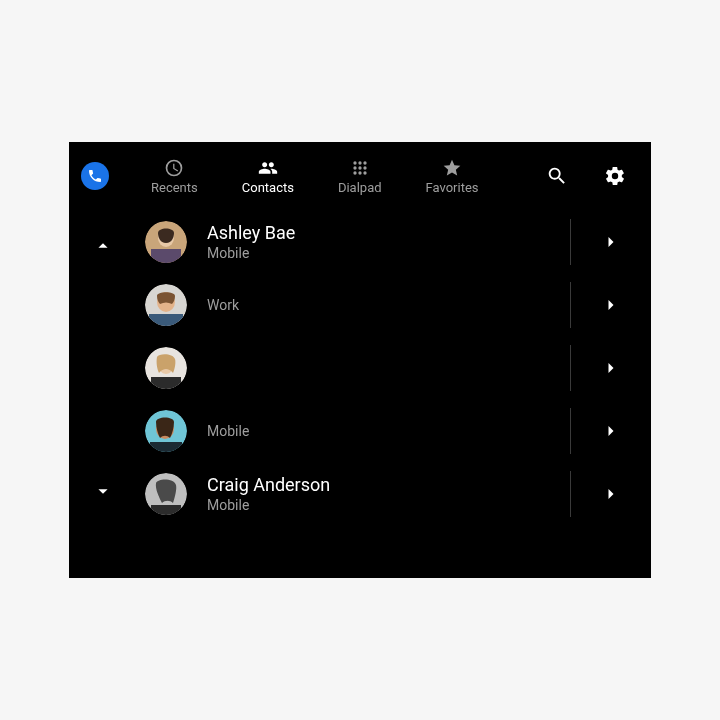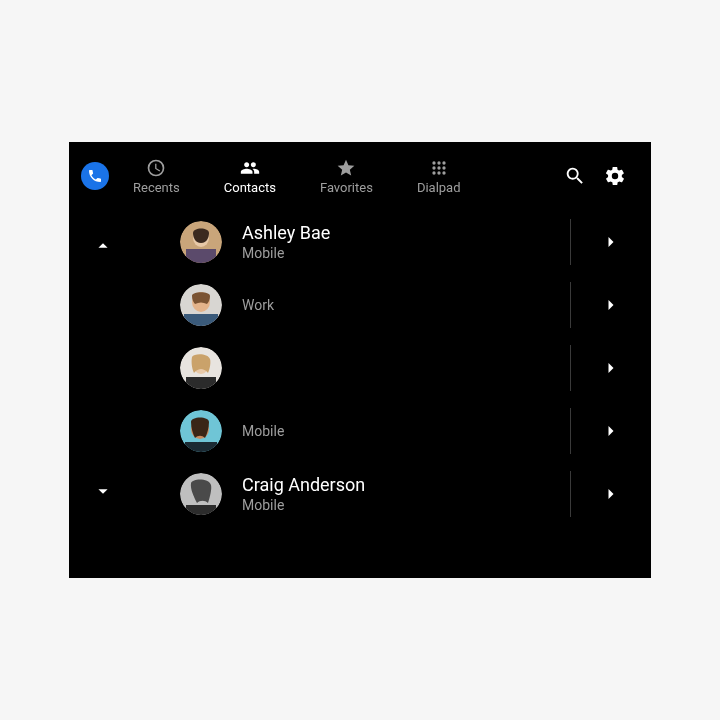--- a/index.html
+++ b/index.html
@@ -17,21 +17,21 @@
     height: 436px;
     background: #000;
     position: relative;
     overflow: hidden;
   }
   .topbar {
     display: flex;
     align-items: center;
     height: 68px;
     padding: 0 16px 0 12px;
-    gap: 0;
+    gap: 18px;
   }
   .phone-circle {
     width: 28px;
     height: 28px;
     border-radius: 50%;
     background: #1a73e8;
     display: flex;
     align-items: center;
     justify-content: center;
     margin-right: 16px;
@@ -59,21 +59,20 @@
     height: 40px;
     display: flex;
     align-items: center;
     justify-content: center;
     color: #fff;
     cursor: pointer;
   }
   .list {
     position: relative;
     padding-left: 76px;
-    margin-left: 35px;
   }
   .row {
     display: flex;
     align-items: center;
     height: 63px;
     position: relative;
   }
   .avatar {
     width: 42px;
     height: 42px;
@@ -152,37 +151,37 @@
         <span class="tab-label">Recents</span>
       </div>
       <div class="tab active">
         <svg viewBox="0 0 24 24" width="20" height="20" fill="currentColor">
             <path d="M16 11c1.7 0 3-1.3 3-3s-1.3-3-3-3-3 1.3-3 3 1.3 3 3 3zm-8 0c1.7 0 3-1.3 3-3S9.7 5 8 5 5 6.3 5 8s1.3 3 3 3zm0 2c-2.3 0-7 1.2-7 3.5V19h14v-2.5C15 14.2 10.3 13 8 13zm8 0c-.3 0-.6 0-1 .1 1.2.9 2 2 2 3.4V19h6v-2.5c0-2.3-4.7-3.5-7-3.5z"></path>
           </svg>
         <span class="tab-label">Contacts</span>
       </div>
       <div class="tab">
         <svg viewBox="0 0 24 24" width="20" height="20" fill="currentColor">
-            <path d="M12 17.3L18.2 21l-1.6-7 5.4-4.7-7.1-.6L12 2 9.1 8.7 2 9.3l5.4 4.7-1.6 7z"></path>
-          </svg>
-        <span class="tab-label">Favorites</span>
-      </div>
-      <div class="tab">
-        <svg viewBox="0 0 24 24" width="20" height="20" fill="currentColor">
             <circle cx="6" cy="6" r="2"></circle>
             <circle cx="12" cy="6" r="2"></circle>
             <circle cx="18" cy="6" r="2"></circle>
             <circle cx="6" cy="12" r="2"></circle>
             <circle cx="12" cy="12" r="2"></circle>
             <circle cx="18" cy="12" r="2"></circle>
             <circle cx="6" cy="18" r="2"></circle>
             <circle cx="12" cy="18" r="2"></circle>
             <circle cx="18" cy="18" r="2"></circle>
           </svg>
         <span class="tab-label">Dialpad</span>
+      </div>
+      <div class="tab">
+        <svg viewBox="0 0 24 24" width="20" height="20" fill="currentColor">
+            <path d="M12 17.3L18.2 21l-1.6-7 5.4-4.7-7.1-.6L12 2 9.1 8.7 2 9.3l5.4 4.7-1.6 7z"></path>
+          </svg>
+        <span class="tab-label">Favorites</span>
       </div>
     </div>
 
     <div class="spacer"></div>
 
     <div class="icon-btn">
       <svg viewBox="0 0 24 24" width="22" height="22" fill="currentColor">
           <path d="M15.5 14h-.8l-.3-.3a6.5 6.5 0 10-.7.7l.3.3v.8l5 5 1.5-1.5-5-5zm-6 0a4.5 4.5 0 110-9 4.5 4.5 0 010 9z"></path>
         </svg>
     </div>

